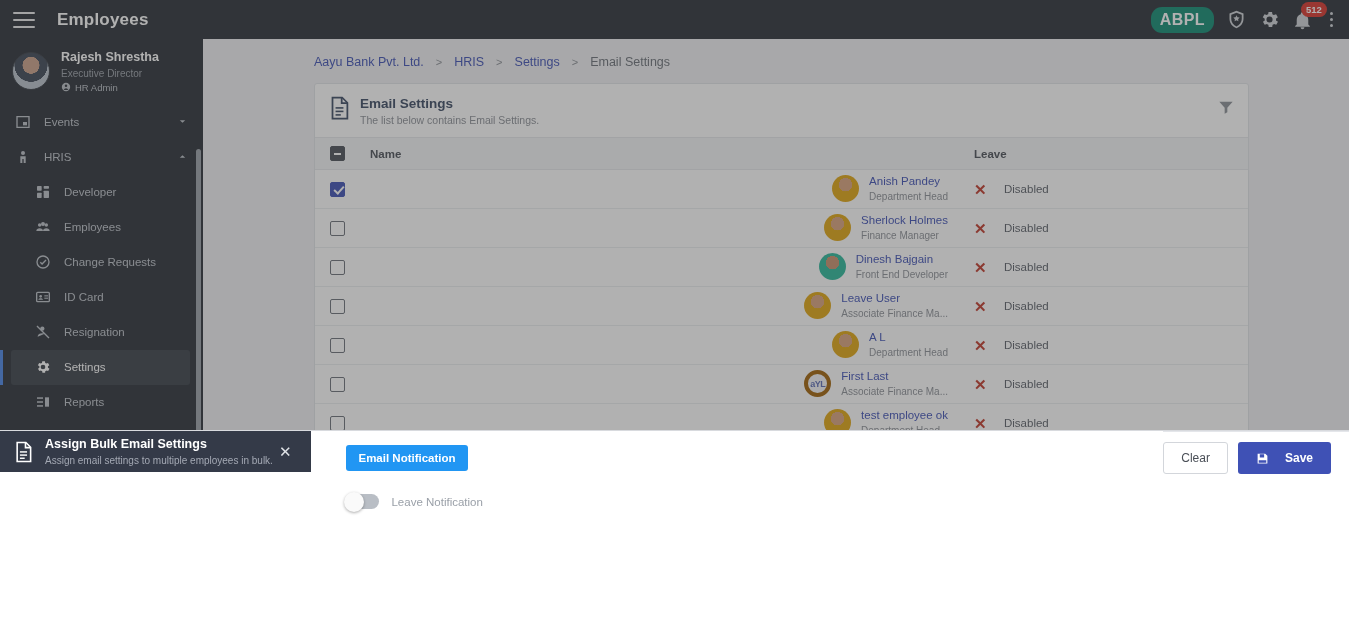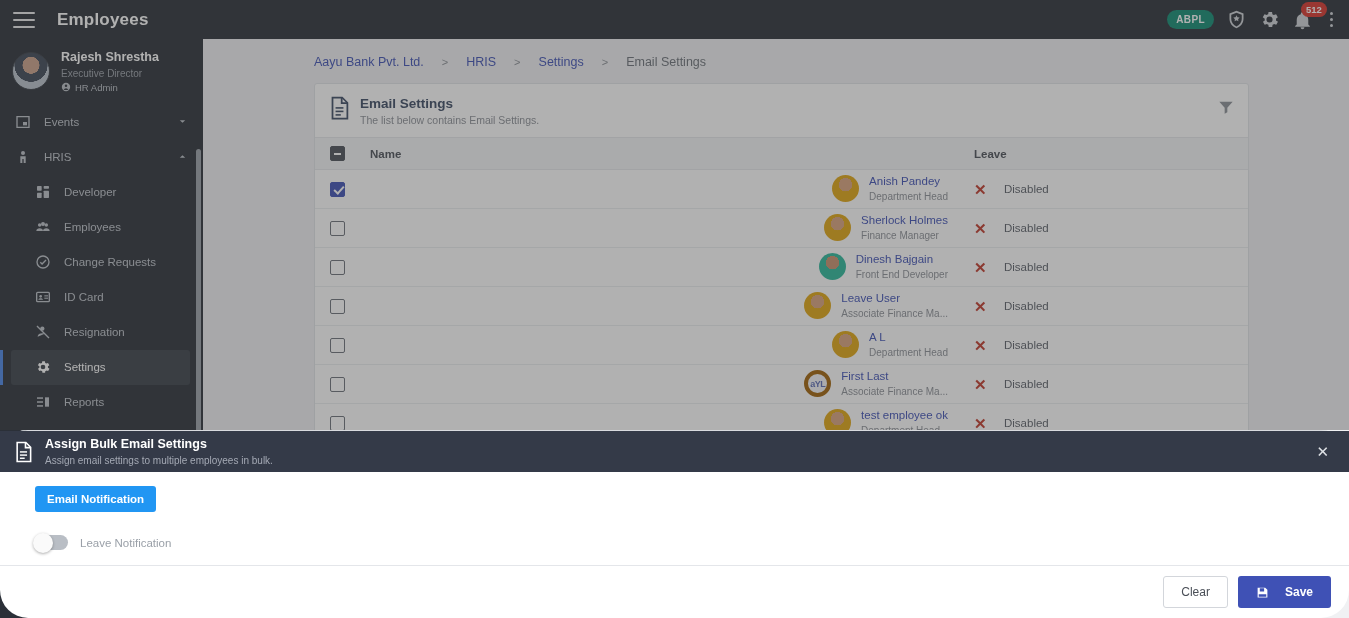--- a/index.html
+++ b/index.html
@@ -15,21 +15,21 @@
   .topbar {
     position: absolute; top: 0; left: 0; width: 1349px; height: 39px;
     background: #2b3038; display: flex; align-items: center;
   }
   .hamburger { width: 22px; height: 16px; margin-left: 13px; margin-right: 22px;
     display: flex; flex-direction: column; justify-content: space-between; cursor: pointer; }
   .hamburger span { display: block; height: 2px; background: #e9eaec; border-radius: 1px; }
   .brand { color: #ffffff; font-size: 17px; font-weight: bold; letter-spacing: .2px; }
   .topbar-right { margin-left: auto; display: flex; align-items: center; gap: 12px; padding-right: 12px; }
   .org-chip {
-    background: #0f8a72; color: #ffffff; font-size: 10px; font-weight: bold;
+    background: #0f8a72; color: #ffffff; font-size: 16px; font-weight: bold;
     padding: 4px 9px; border-radius: 11px; letter-spacing: .4px;
   }
   .ticon { width: 21px; height: 21px; display: block; fill: #cfd3d8; cursor: pointer; position: relative; }
   .bell-wrap { position: relative; width: 22px; height: 22px; }
   .badge {
     position: absolute; top: -7px; left: 9px; background: #d9352c; color: #fff;
     font-size: 9.5px; line-height: 1; font-weight: bold; border-radius: 9px;
     padding: 3px 5px; min-width: 20px; text-align: center;
   }
   .kebab { display: flex; flex-direction: column; gap: 3px; align-items: center; cursor: pointer; padding: 0 4px; }
@@ -70,21 +70,21 @@
     content: ""; position: absolute; left: -11px; top: 0; bottom: 0; width: 3px; background: #4a86e8;
   }
   .navitem.active .ic svg { fill: #ffffff; }
   .scroll-track { position: absolute; left: 196px; top: 110px; width: 5px; height: 300px; background: #9aa0a8; border-radius: 3px; }
 
   
   .main {
     position: absolute; top: 39px; left: 203px; width: 1146px; height: 579px;
     background: #f0f1f3; overflow: hidden;
   }
-  .breadcrumb { display: flex; align-items: center; gap: 18px; padding: 16px 0 0 111px; font-size: 12.5px; }
+  .breadcrumb { display: flex; align-items: center; gap: 12px; padding: 16px 0 0 111px; font-size: 12.5px; }
   .bc-link { color: #3f51b5; cursor: pointer; }
   .bc-sep { color: #8b8f96; font-size: 11px; }
   .bc-cur { color: #6b7078; }
 
   .card {
     margin: 14px 0 0 111px; width: 935px; background: #ffffff;
     border: 1px solid #e2e4e8; border-radius: 3px;
   }
   .card-head { display: flex; align-items: flex-start; padding: 12px 14px 11px 14px; }
   .card-head .doc { width: 21px; height: 24px; margin-right: 10px; flex: 0 0 21px; }
@@ -135,21 +135,21 @@
   
   .dim {
     position: absolute; top: 0; left: 0; width: 1349px; height: 430px;
     background: rgba(60,60,60,.40); pointer-events: none; z-index: 20;
   }
 
   
   .panel {
     position: absolute; left: 0; bottom: 0; width: 1349px; height: 188px;
     background: #ffffff; z-index: 30; border-top: 1px solid #d8dade;
-    display: flex; flex-direction: column; border-radius: 28px;
+    display: flex; flex-direction: row;
   }
   .panel-head {
     height: 41px; background: #343a48; display: flex; align-items: center; padding: 0 14px;
   }
   .panel-head .doc2 { width: 19px; height: 22px; margin-right: 12px; flex: 0 0 19px; }
   .panel-head .doc2 svg { width: 19px; height: 22px; }
   .ph-title { color: #ffffff; font-size: 12.5px; font-weight: bold; line-height: 1.25; }
   .ph-sub { color: #a4a9b4; font-size: 10px; margin-top: 2px; }
   .ph-close { margin-left: auto; color: #dfe2e6; font-size: 15px; cursor: pointer; padding: 4px 6px; }
 

